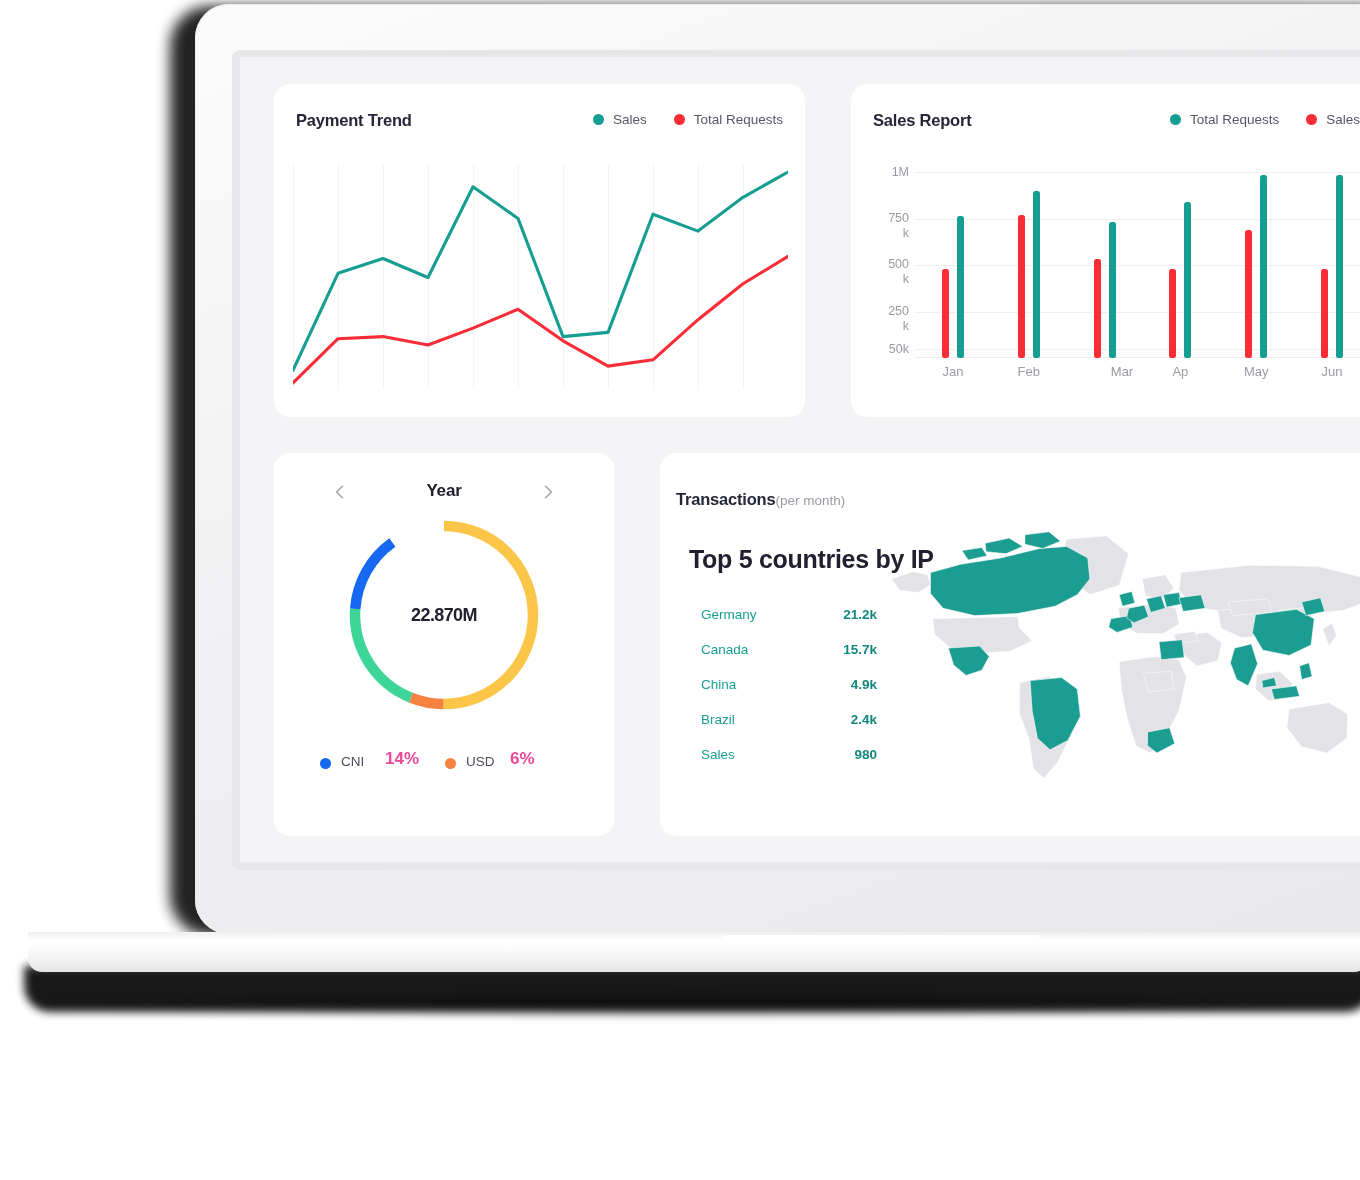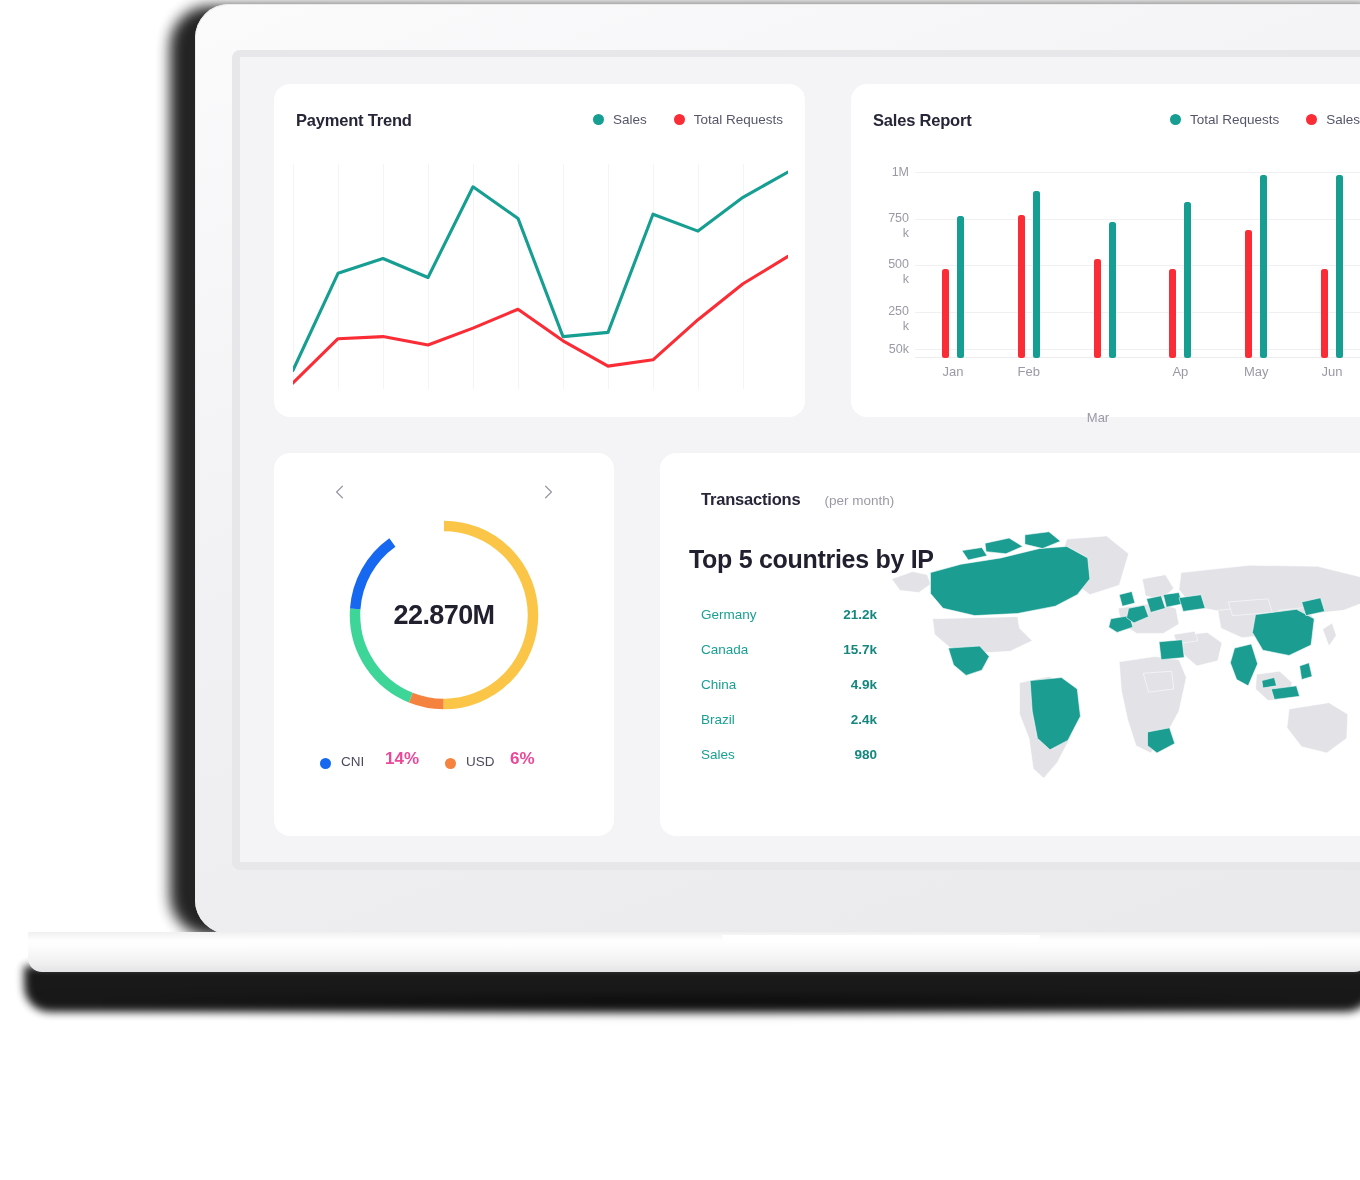--- a/index.html
+++ b/index.html
@@ -107,33 +107,33 @@
   .chev{
     position:absolute;top:3px;width:20px;height:20px;cursor:pointer;
   }
   .chev svg{display:block;}
   #year-prev{left:56px;}
   #year-next{right:56px;}
 
   #donut-wrap{position:absolute;left:72px;top:64px;width:196px;height:196px;}
   .donut-center{
     position:absolute;inset:0;display:flex;align-items:center;justify-content:center;
-    font-size:27px;font-weight:bold;color:#20202f;letter-spacing:-.6px;
+    font-size:18px;font-weight:bold;color:#20202f;letter-spacing:-.6px;
   }
 
   .donut-legend{position:absolute;left:46px;top:290px;width:250px;}
   .dl-row{display:flex;height:32px;align-items:center;}
   .dl-cell{display:flex;align-items:flex-end;width:125px;}
   .dl-dot{width:11px;height:11px;border-radius:50%;flex:none;}
   .dl-name{font-size:13.5px;color:#4b4b5c;margin-left:10px;width:44px;}
   .dl-val{font-size:17px;font-weight:bold;color:#ec4899;}
 
   
   #transactions-card{left:420px;top:396px;width:722px;height:383px;}
-  .tx-title-row{position:absolute;left:41px;top:37px;display:flex;align-items:baseline;gap:24px;}
+  .tx-title-row{position:absolute;left:16px;top:37px;display:flex;align-items:baseline;gap:0;}
   .tx-title{font-size:16.5px;font-weight:bold;color:#262639;letter-spacing:-.2px;}
   .tx-sub{font-size:13.5px;color:#9a9aa6;}
   .tx-heading{
     position:absolute;left:29px;top:92px;
     font-size:25px;font-weight:bold;color:#20202f;letter-spacing:-.3px;
   }
   .tx-list{position:absolute;left:29px;top:144px;width:176px;margin-left:12px;}
   .tx-row{display:flex;justify-content:space-between;height:35px;align-items:center;}
   .tx-country{font-size:13.5px;color:#1aa093;}
   .tx-value{font-size:13.5px;font-weight:bold;color:#13877d;}
@@ -220,21 +220,21 @@
             <div class="bar-xlabel" style="left: 7.91667px; width: 60px;">Jan</div>
             <div class="bar-group" style="left: 102.75px;">
               <div class="bar" style="background: rgb(250, 45, 55); height: 143.22px;"></div>
               <div class="bar" style="background: rgb(21, 158, 145); height: 167.4px;"></div>
             </div>
             <div class="bar-xlabel" style="left: 83.75px; width: 60px;">Feb</div>
             <div class="bar-group" style="left: 178.583px;">
               <div class="bar" style="background: rgb(250, 45, 55); height: 98.58px;"></div>
               <div class="bar" style="background: rgb(21, 158, 145); height: 135.78px;"></div>
             </div>
-            <div class="bar-xlabel" style="left: 153px; width: 60px; margin-top: 46px;">Mar</div>
+            <div class="bar-xlabel" style="left: 177px; width: 60px;">Mar</div>
             <div class="bar-group" style="left: 254.417px;">
               <div class="bar" style="background: rgb(250, 45, 55); height: 89.28px;"></div>
               <div class="bar" style="background: rgb(21, 158, 145); height: 156.24px;"></div>
             </div>
             <div class="bar-xlabel" style="left: 235.417px; width: 60px;">Ap</div>
             <div class="bar-group" style="left: 330.25px;">
               <div class="bar" style="background: rgb(250, 45, 55); height: 128.34px;"></div>
               <div class="bar" style="background: rgb(21, 158, 145); height: 183.21px;"></div>
             </div>
             <div class="bar-xlabel" style="left: 311.25px; width: 60px;">May</div>
@@ -247,20 +247,21 @@
       </div>
     </div>
 
     <div class="card" id="year-card">
       <div class="year-head">
         <div class="chev" id="year-prev">
           <svg width="20" height="20" viewBox="0 0 20 20" fill="none">
             <path d="M12.4 4.2 6.6 10l5.8 5.8" stroke="#9a9aa6" stroke-width="1.25" stroke-linecap="round" stroke-linejoin="round"></path>
           </svg>
         </div>
+        <div class="year-title">Year</div>
         <div class="chev" id="year-next">
           <svg width="20" height="20" viewBox="0 0 20 20" fill="none">
             <path d="M7.6 4.2 13.4 10l-5.8 5.8" stroke="#9a9aa6" stroke-width="1.25" stroke-linecap="round" stroke-linejoin="round"></path>
           </svg>
         </div>
       </div>
 
       <div id="donut-wrap">
         <svg id="donut-svg" width="196" height="196" viewBox="0 0 196 196">
             <circle cx="98" cy="98" r="89" fill="none" stroke="#fbc647" stroke-width="10.5" stroke-linecap="butt" stroke-dasharray="279.6017461694916 279.6017461694916" stroke-dashoffset="0" transform="rotate(-90 98 98)"></circle>

